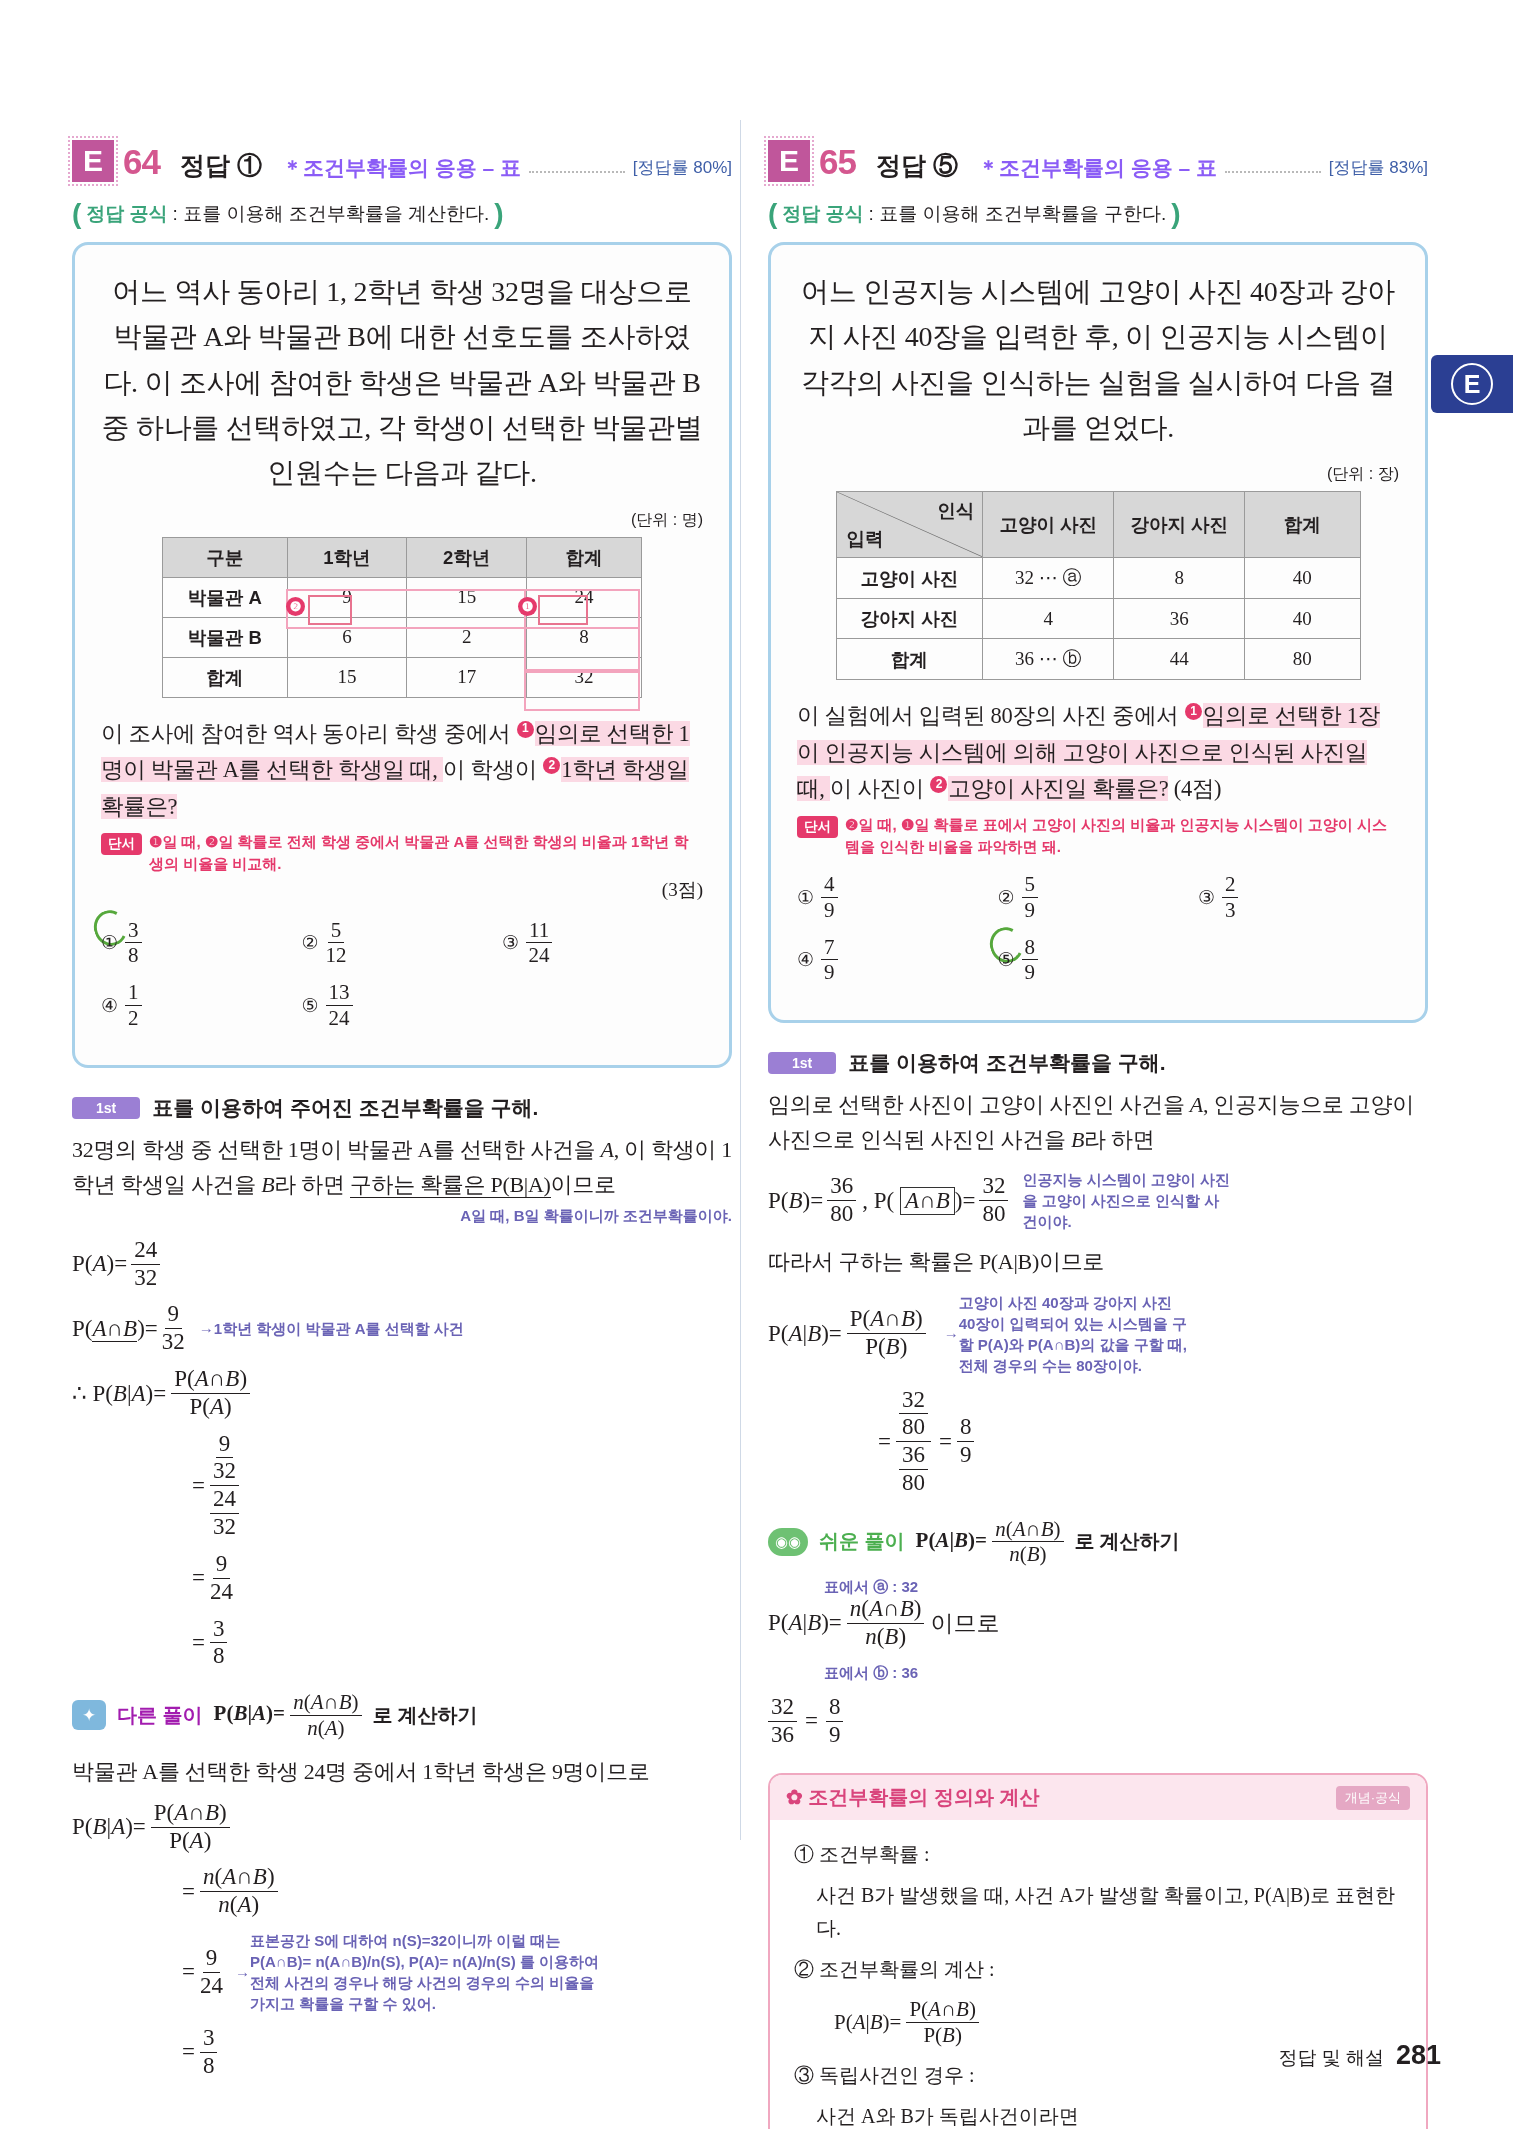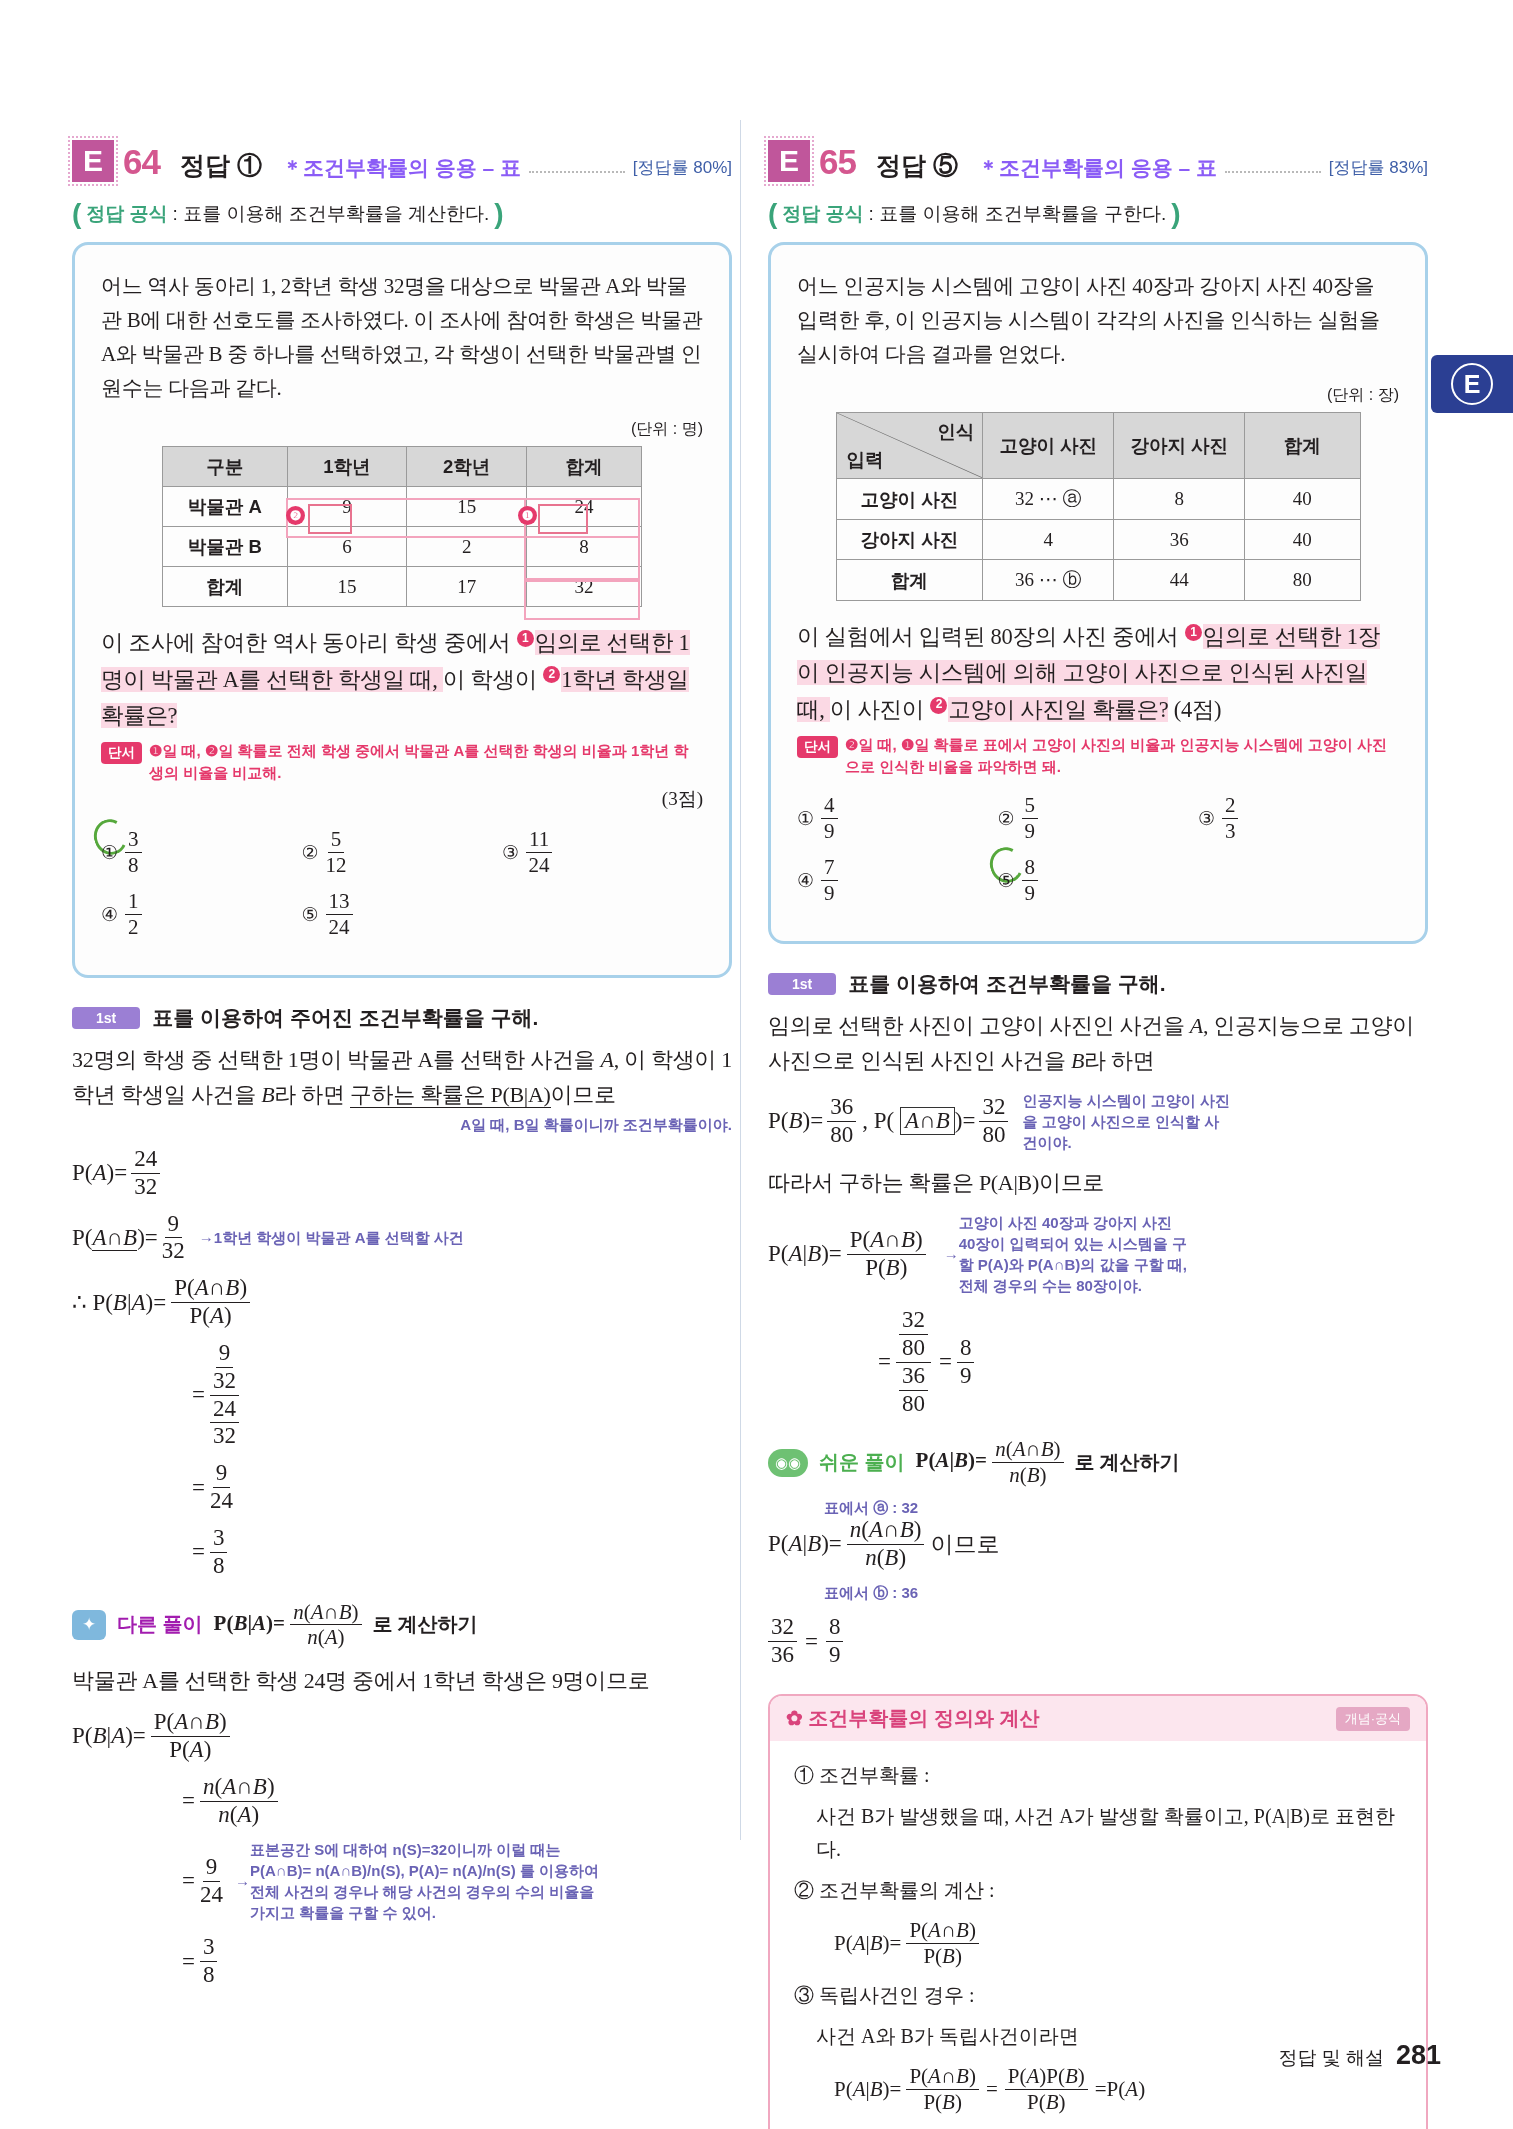--- a/index.html
+++ b/index.html
@@ -72,21 +72,21 @@
   }
   .paren { color:#3aa47a; font-size:28px; font-weight:bold; }
   .f-label { color:#3aa47a; font-weight:bold; }
   .f-text { color:#231f20; }
 
   
   .card {
     margin-top:12px; border:3px solid #a8d1ea; border-radius:16px;
     padding:24px 26px 22px 26px; background:#fdfdfd; position:relative;
   }
-  .body-text { font-size:21px; line-height:1.62; letter-spacing:-0.3px; }
+  .body-text { font-size:28px; line-height:1.62; letter-spacing:-0.3px;text-align:center; }
   .unit-note { text-align:right; font-size:16px; margin-top:14px; margin-bottom:6px;
                font-family:"Liberation Sans", sans-serif; }
 
   
   table.dtable { border-collapse:collapse; width:100%; font-size:19px; }
   table.dtable th, table.dtable td {
     border:1px solid #9a9a9a; text-align:center; padding:7px 4px; height:38px;
   }
   table.dtable th {
     background:#d7d7d7; font-family:"Liberation Sans", sans-serif;
@@ -524,21 +524,21 @@
           </table>
       </div>
 
       <div class="qtext">
         <span>이 실험에서 입력된 80장의 사진 중에서 </span><span class="sup-badge">1</span><span class="hl">임의로 선택한 1장이 인공지능 시스템에 의해 고양이 사진으로 인식된 사진일 때, </span><span>이 사진이 </span><span class="sup-badge">2</span><span class="hl">고양이 사진일 확률은?</span>
         <span>(4점)</span>
       </div>
 
       <div class="hint-row">
         <div class="hint-tag">단서</div>
-        <div class="hint-text">❷일 때, ❶일 확률로 표에서 고양이 사진의 비율과 인공지능 시스템에 고양이 사진으로 인식한 비율을 파악하면 돼.</div>
+        <div class="hint-text">❷일 때, ❶일 확률로 표에서 고양이 사진의 비율과 인공지능 시스템이 고양이 시스템을 인식한 비율을 파악하면 돼.</div>
       </div>
 
       <div class="choices">
         <div class="chrow">
           <div class="ch">
             <span class="cnum">①</span>
             <span class="frac">
               <span class="num">4</span>
               <span class="den">9</span>
             </span>

